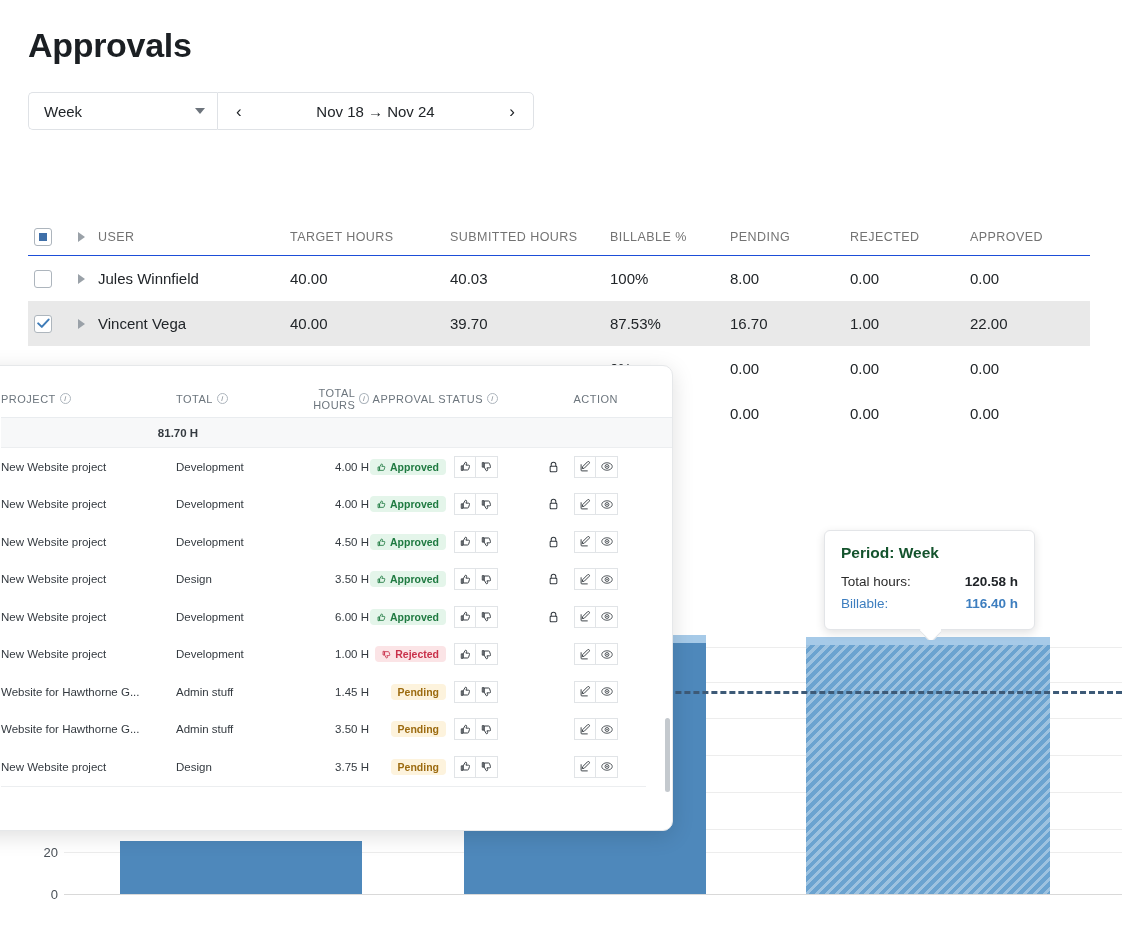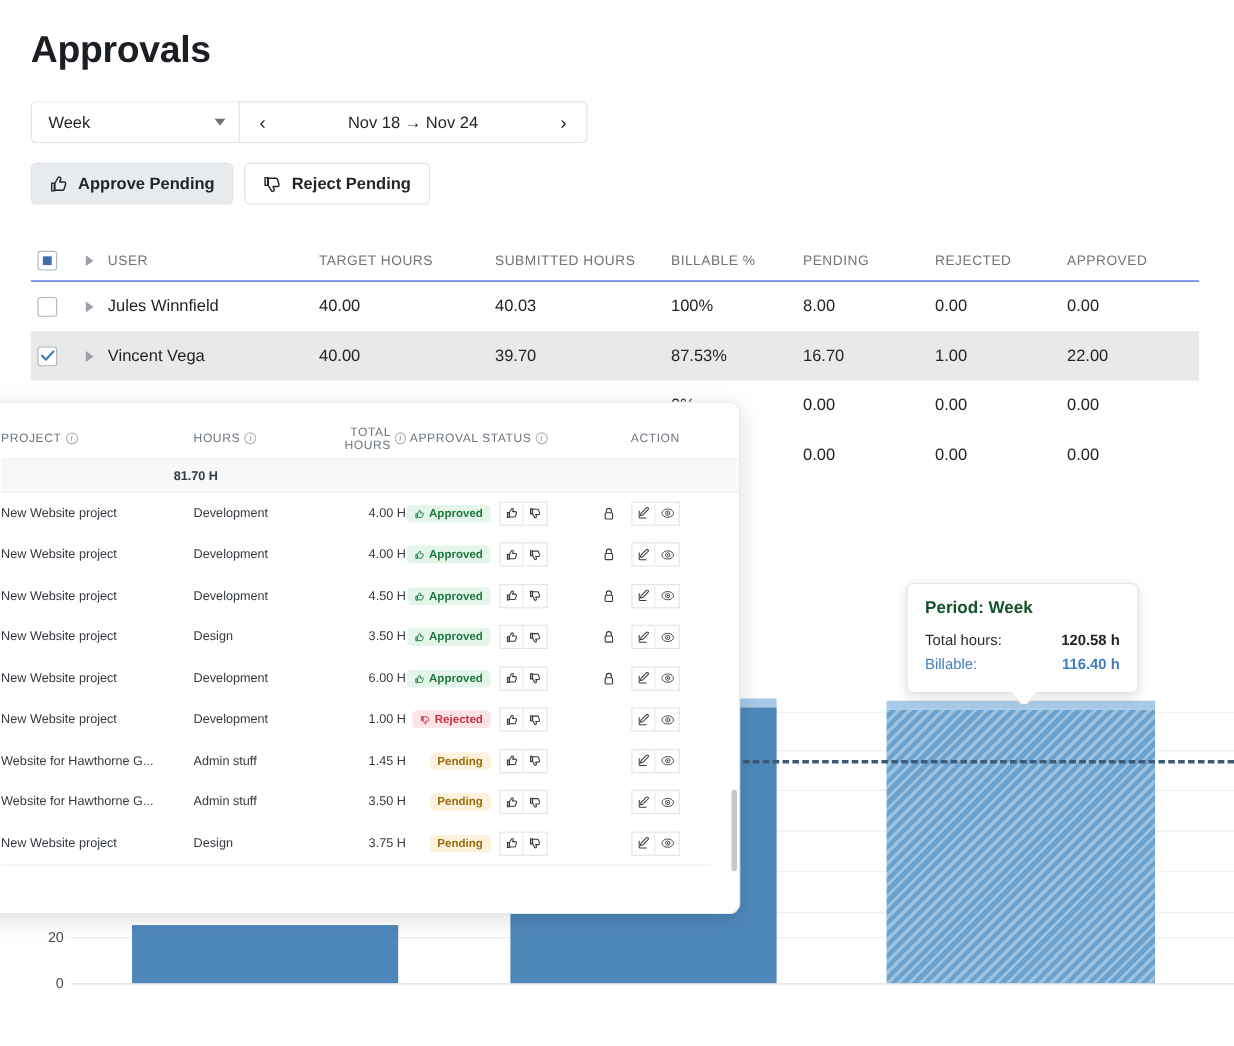--- a/index.html
+++ b/index.html
@@ -196,40 +196,20 @@
         <span class="caret-down"></span>
       </div>
       <div class="date-nav">
         <span class="arrow">‹</span>
         <span class="date-label">Nov 18 → Nov 24</span>
         <span class="arrow">›</span>
       </div>
     </div>
   </div>
 
-  <div class="toolbar2">
-    <div class="act-btn active">
-      <span>
-        <svg class="ico" width="17" height="17" viewBox="0 0 17 17">
-          <path d="M2 7.5h2.4v7H2z" fill="none" stroke="#212529" stroke-width="1.3"></path>
-          <path d="M4.9 7.6 L8 2.2 a1.5 1.5 0 0 1 2.2 1.9 L9.2 6.4 h3.9 a1.6 1.6 0 0 1 1.5 2.1 l-1.3 4.3 a1.6 1.6 0 0 1-1.5 1.1 H4.9 Z" fill="none" stroke="#212529" stroke-width="1.3" stroke-linejoin="round"></path>
-        </svg>
-      </span>
-      <span>Approve Pending</span>
-    </div>
-    <div class="act-btn">
-      <span>
-        <svg class="ico" width="17" height="17" viewBox="0 0 17 17">
-          <path d="M2 2.5h2.4v7H2z" fill="none" stroke="#212529" stroke-width="1.3"></path>
-          <path d="M4.9 9.4 L8 14.8 a1.5 1.5 0 0 0 2.2-1.9 L9.2 10.6 h3.9 a1.6 1.6 0 0 0 1.5-2.1 l-1.3-4.3 a1.6 1.6 0 0 0-1.5-1.1 H4.9 Z" fill="none" stroke="#212529" stroke-width="1.3" stroke-linejoin="round"></path>
-        </svg>
-      </span>
-      <span>Reject Pending</span>
-    </div>
-  </div>
 
   <div class="main-table">
     <div class="mt-row mt-head">
       <div class="c-check">
         <div class="chk indet"></div>
       </div>
       <div class="c-exp">
         <span class="tri"></span>
       </div>
       <div class="c-user">USER</div>
@@ -344,21 +324,21 @@
 
   <div class="panel">
     <div class="panel-inner">
 
       <div class="p-head">
         <div class="p-proj hcell l">
           <span>PROJECT</span>
           <span class="info-i">i</span>
         </div>
         <div class="p-task hcell l">
-          <span>HOURS</span>
+          <span>TOTAL</span>
           <span class="info-i">i</span>
         </div>
         <div class="p-hours hcell r">
           <span>TOTAL HOURS</span>
           <span class="info-i">i</span>
         </div>
         <div class="p-status hcell r">
           <span>APPROVAL STATUS</span>
           <span class="info-i">i</span>
         </div>

